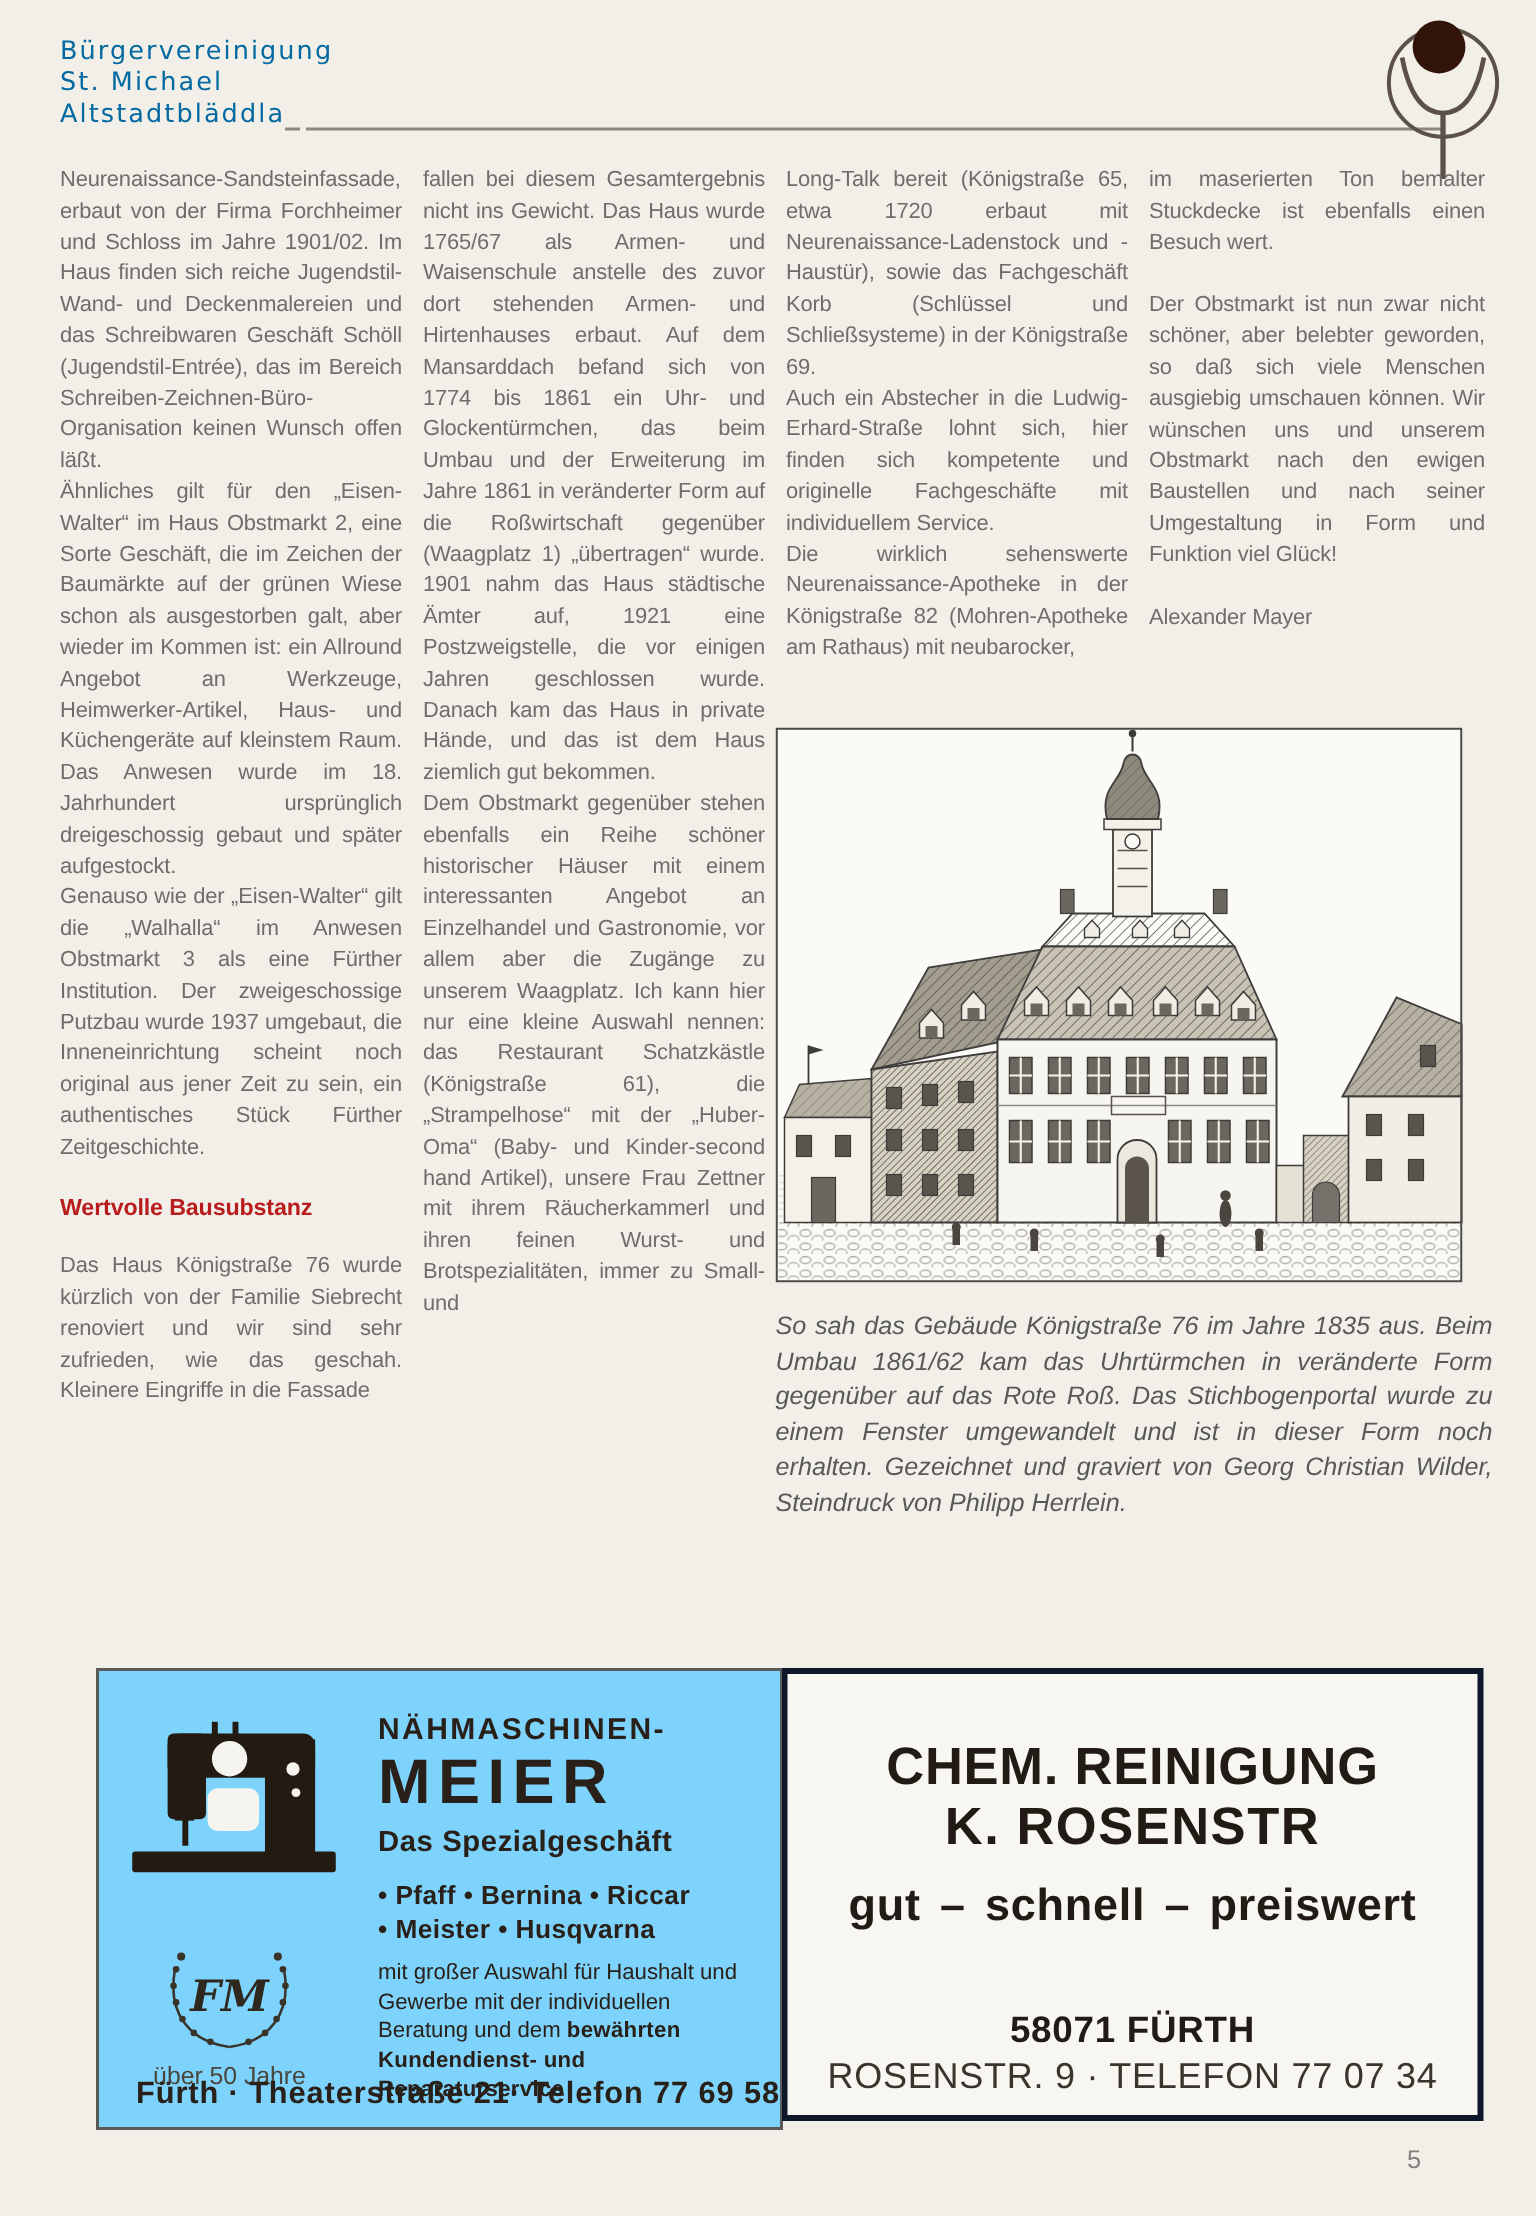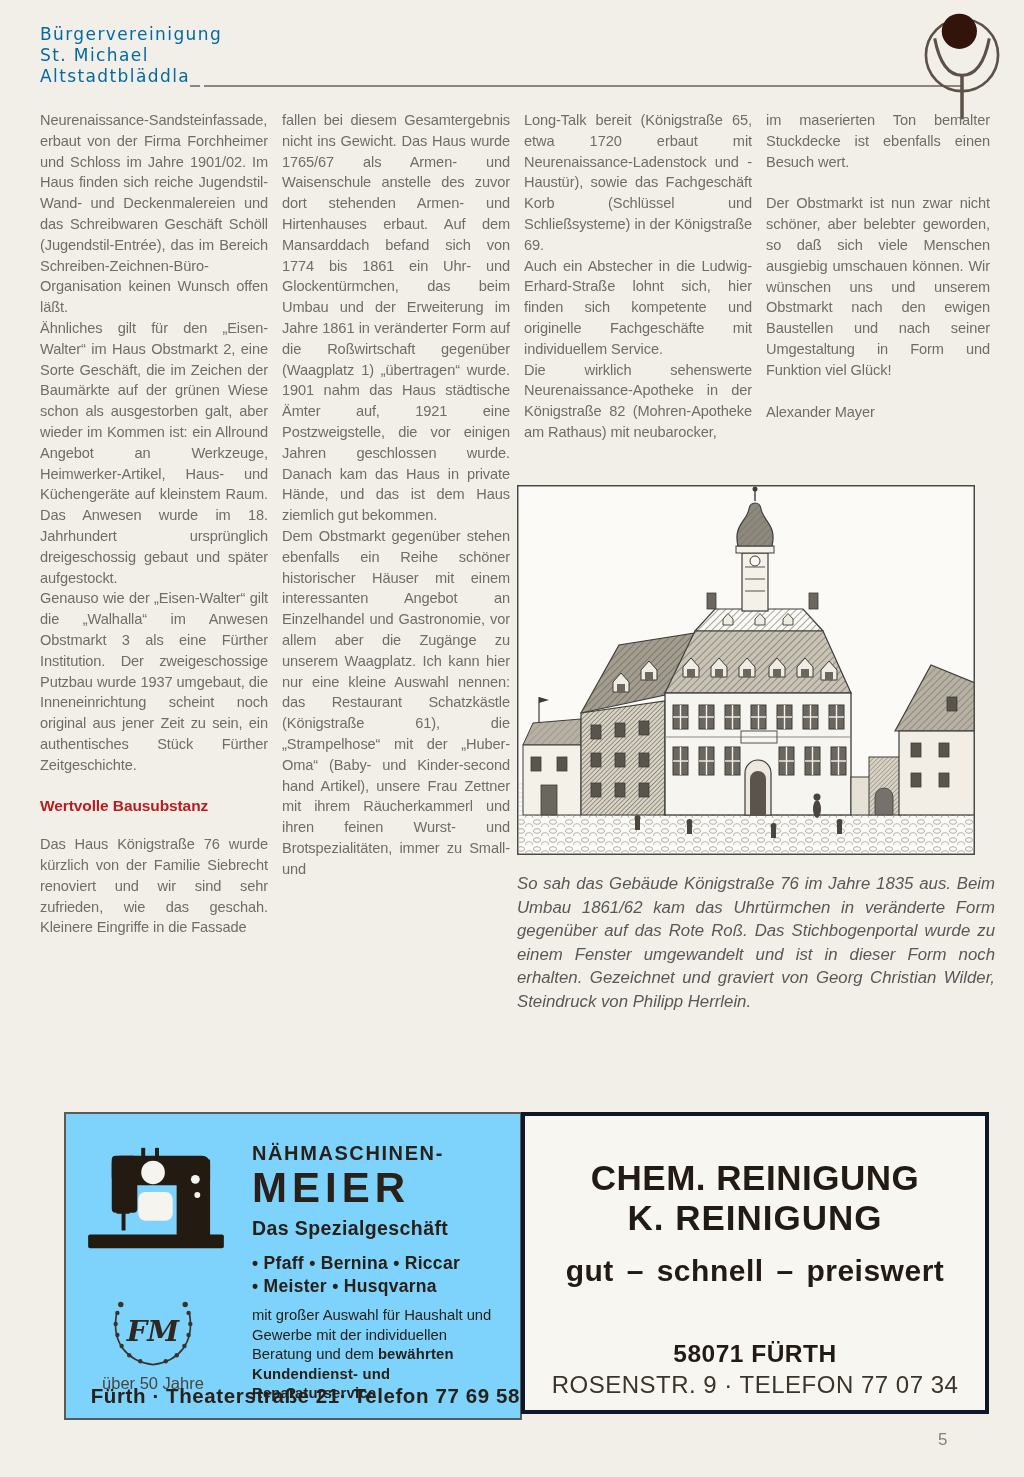--- a/index.html
+++ b/index.html
@@ -299,21 +299,21 @@
       <div class="wreath-caption">über 50 Jahre</div>
     </div>
 
     <div class="abs nm-body"><span>mit großer Auswahl für Haushalt und Gewerbe mit der individuellen Beratung und dem </span><b>bewährten Kundendienst- und Reparaturservice</b></div>
 
     <div class="abs nm-footer">Fürth · Theaterstraße 21· Telefon 77 69 58</div>
   </div>
 
   <div class="abs ad-right">
     <div class="cr-line1">CHEM. REINIGUNG</div>
-    <div class="cr-line2">K. REINIGUNG</div>
+    <div class="cr-line2">K. ROSENSTR</div>
     <div class="cr-line3">gut – schnell – preiswert</div>
     <div class="cr-line4">58071 FÜRTH</div>
     <div class="cr-line5">ROSENSTR. 9 · TELEFON 77 07 34</div>
   </div>
 
   <div class="abs page-number">5</div>
 
 </div>
 
 </body></html>

